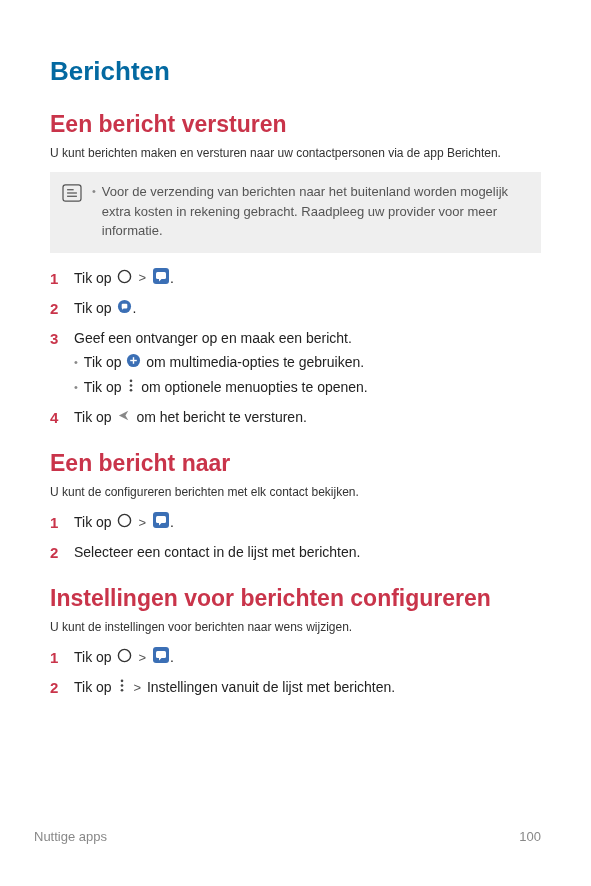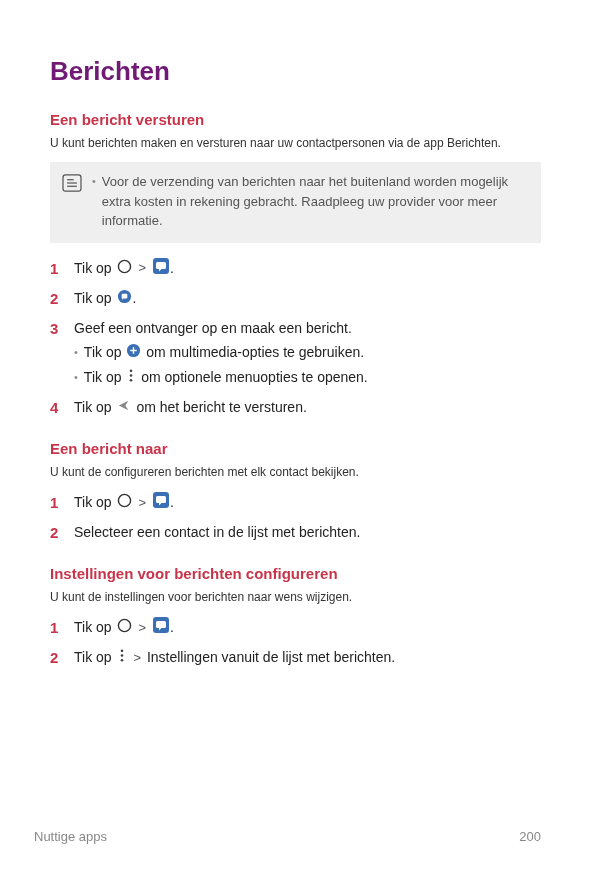--- a/index.html
+++ b/index.html
@@ -11,25 +11,25 @@
     height: 886px;
     position: relative;
     color: #222;
   }
   .page {
     padding: 56px 50px 40px 50px;
   }
   .h1 {
     font-size: 26px;
     font-weight: bold;
-    color: #701a75;
+    color: #0369a1;
     margin-bottom: 24px;
   }
   .h2 {
-    font-size: 15px;
+    font-size: 23px;
     font-weight: bold;
     color: #c9344a;
     margin-top: 20px;
     margin-bottom: 6px;
   }
   .body-text {
     font-size: 12px;
     color: #333;
     line-height: 1.5;
     margin-bottom: 10px;
@@ -289,14 +289,14 @@
       </span>
       <span class="chevron">&gt;</span>
       <span class="bold">Instellingen</span><span> vanuit de lijst met berichten.</span>
     </div>
   </div>
 
 </div>
 
 <div class="footer">
   <span>Nuttige apps</span>
-  <span>200</span>
+  <span>100</span>
 </div>
 
 </body></html>

